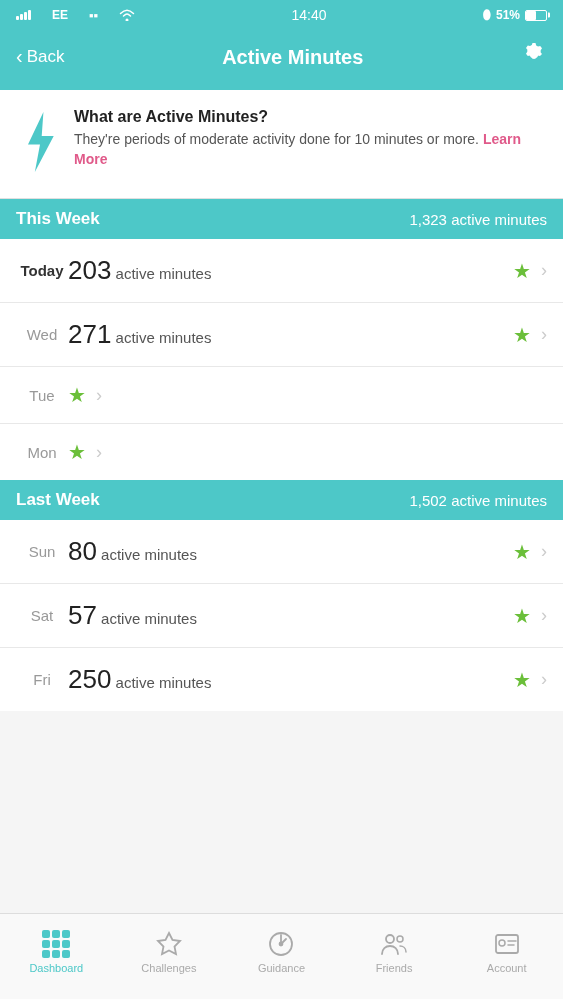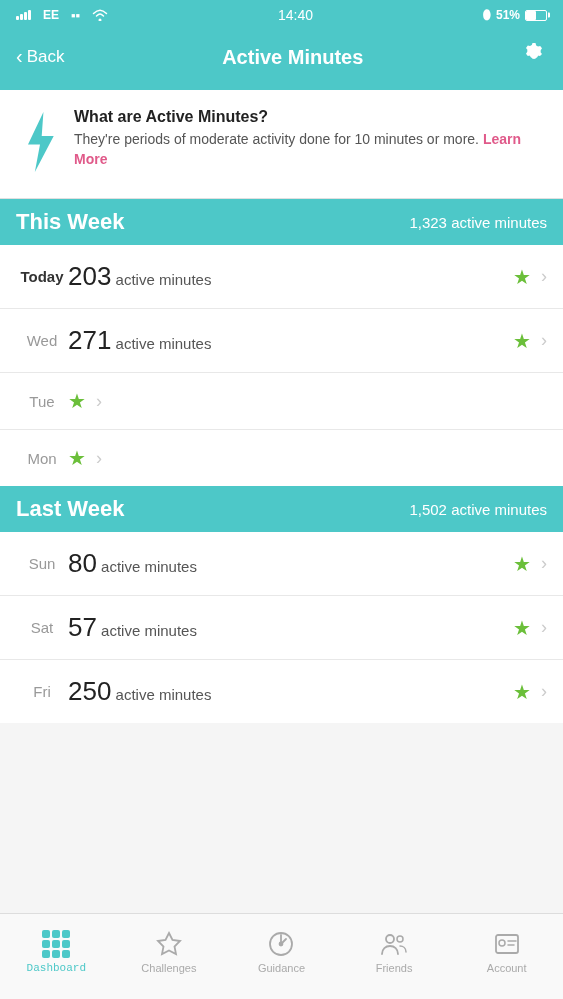--- a/index.html
+++ b/index.html
@@ -17,21 +17,21 @@
       background: #4dc8c8;
       display: flex;
       justify-content: space-between;
       align-items: center;
       padding: 6px 16px;
       height: 30px;
     }
     .status-left {
       display: flex;
       align-items: center;
-      gap: 12px;
+      gap: 21px;
       color: white;
       font-size: 12px;
       font-weight: 600;
     }
     .status-center {
       color: white;
       font-size: 14px;
       font-weight: 400;
     }
     .status-right {
@@ -151,21 +151,21 @@
     
     .section-header {
       background: #4dc8c8;
       display: flex;
       justify-content: space-between;
       align-items: center;
       padding: 10px 16px;
     }
     .section-header .section-label {
       color: white;
-      font-size: 22px;
+      font-size: 17px;
       font-weight: 700;
     }
     .section-header .section-total {
       color: white;
       font-size: 15px;
       font-weight: 400;
     }
 
     
     .day-list {
@@ -235,21 +235,20 @@
       gap: 4px;
       cursor: pointer;
       flex: 1;
     }
     .nav-label {
       font-size: 11px;
       color: #aaa;
     }
     .nav-item.active .nav-label {
       color: #4dc8c8;
-      font-family: Liberation Mono, monospace;
     }
     .dashboard-grid {
       display: grid;
       grid-template-columns: repeat(3, 1fr);
       grid-template-rows: repeat(3, 1fr);
       gap: 2px;
       width: 28px;
       height: 28px;
     }
     .dashboard-dot {

